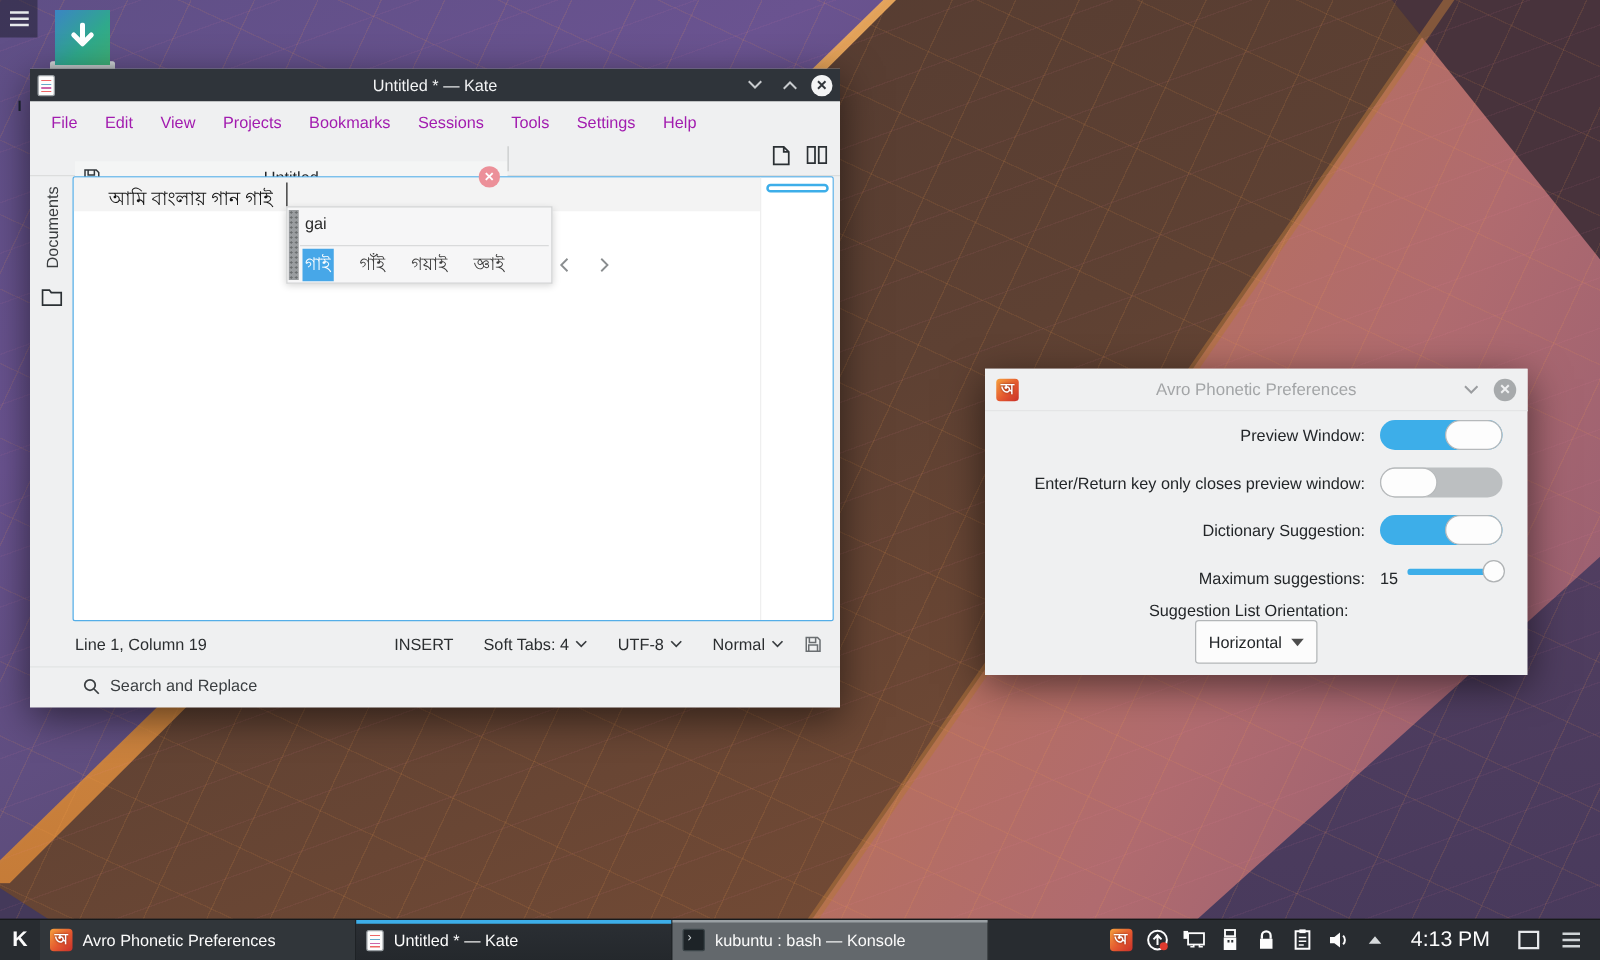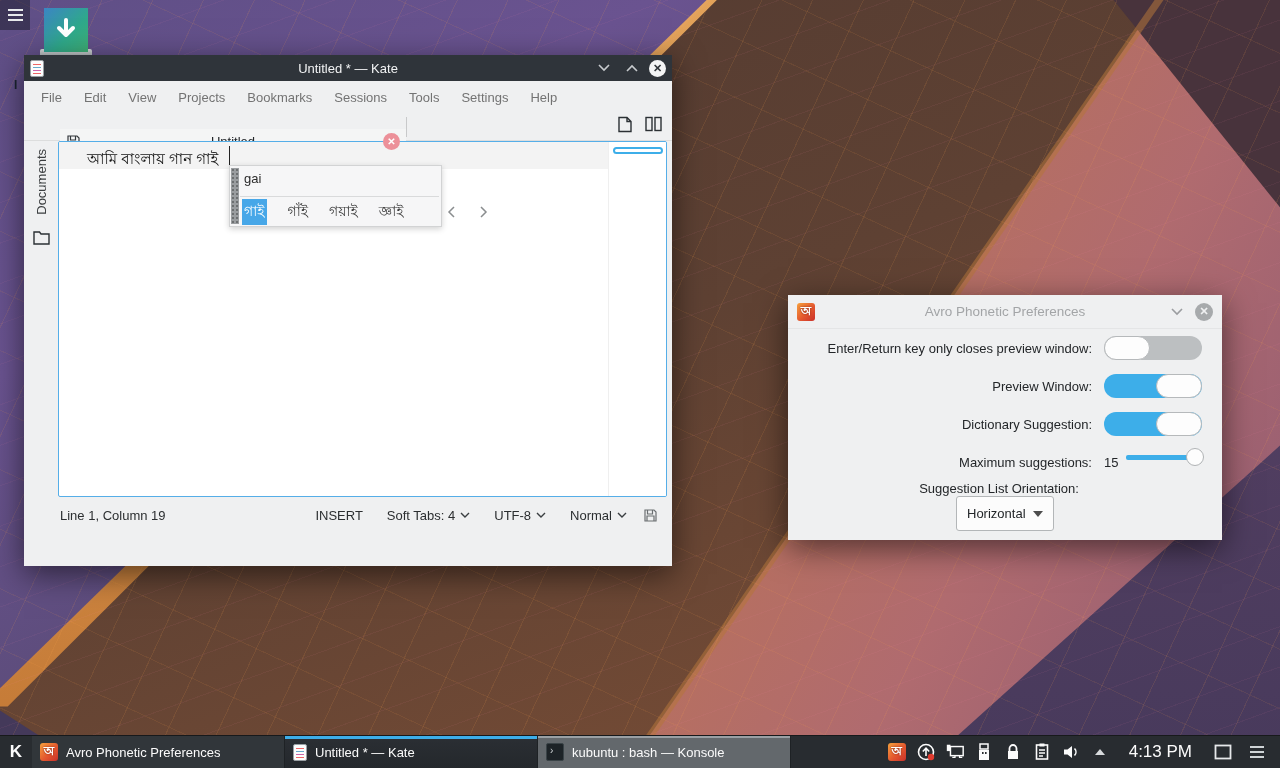--- a/index.html
+++ b/index.html
@@ -46,21 +46,21 @@
   #kate-titlebar { height:26px; background:#2f343a; display:flex; align-items:center; padding:0 6px; }
   #kate-title { position:absolute; left:0; right:0; text-align:center; color:#f2f3f4; font-size:13px; pointer-events:none; }
   #kate-titlebar .controls { margin-left:auto; display:flex; align-items:center; gap:6px; z-index:1; }
   .doc-icon { width:14px; height:17px; background:#fdfdfd; border:1px solid #9aa0a4; border-radius:2px;
      position:relative; overflow:hidden; }
   .doc-icon::before { content:""; position:absolute; left:2px; right:2px; top:3px; height:10px;
      background:repeating-linear-gradient(#e66 0 1px,transparent 1px 3px, #6ac 3px 4px, transparent 4px 6px, #c6a 6px 7px, transparent 7px 9px); }
   .circle-close { width:17px; height:17px; border-radius:50%; background:#f3f4f5; color:#30353a;
      display:flex; align-items:center; justify-content:center; font-size:11px; font-weight:bold; }
   #kate-menubar { height:32px; display:flex; align-items:center; padding-left:6px; }
-  #kate-menubar span { font-size:13px; color:#737373; padding:0 11px; }
+  #kate-menubar span { font-size:13px; color:#a21caf; padding:0 11px; }
   #kate-tabbar { height:28px; display:flex; align-items:flex-end; position:relative; border-bottom:1px solid #dcdddd; }
   #kate-tab { position:absolute; left:36px; top:16px; width:346px; height:28px; display:flex; align-items:center;
      border-bottom:3px solid #3daee9; background:#f4f5f5; }
   #kate-tab .save { margin-left:6px; }
   #kate-tab .tab-label { position:absolute; left:0; right:0; text-align:center; font-size:13px; color:#232629; pointer-events:none; }
   #kate-tab .tab-close { margin-left:auto; margin-right:6px; width:17px; height:17px; border-radius:50%;
      background:#ec9099; color:#fff; font-size:10px; font-weight:bold; display:flex; align-items:center; justify-content:center; z-index:1; }
   #tab-divider { position:absolute; left:382px; top:4px; height:20px; width:1px; background:#c8c9ca; }
   #tabbar-actions { position:absolute; right:10px; top:3px; display:flex; gap:12px; }
   #kate-main { display:flex; height:356px; }
@@ -296,48 +296,57 @@
           </svg>
       </span>
       <span>
         <svg width="15" height="15" viewBox="0 0 15 15">
             <path d="M2 2 h9 l2 2 v9 H2z M4.5 2 v4 h5 v-4 M4 13 v-5 h7 v5" stroke="#6a6e71" stroke-width="1.2" fill="none"></path>
           </svg>
       </span>
     </span>
   </div>
 
+  <div id="search-row">
+    <span>
+      <svg width="14" height="14" viewBox="0 0 14 14">
+          <circle cx="6" cy="6" r="4.2" stroke="#3a3e41" stroke-width="1.4" fill="none"></circle>
+          <path d="M9.2 9.2 L13 13" stroke="#3a3e41" stroke-width="1.4"></path>
+        </svg>
+    </span>
+    <span>Search and Replace</span>
+  </div>
 </div>
 
 <div id="avro-dialog" class="window">
   <div id="avro-titlebar">
     <span class="avro-icon">অ</span>
     <span id="avro-title">Avro Phonetic Preferences</span>
     <span class="controls">
       <span class="tbtn">
         <svg width="12" height="8" viewBox="0 0 12 8">
             <path d="M1 1 l5 5 5-5" stroke="#9b9da0" stroke-width="1.6" fill="none"></path>
           </svg>
       </span>
       <span class="circle-close-gray">✕</span>
     </span>
   </div>
 
   <div class="dlg-row">
+    <label>Preview Window:</label>
+    <span class="ctrl-slot">
+      <span class="toggle on">
+          <span class="knob"></span>
+        </span>
+    </span>
+  </div>
+  <div class="dlg-row">
     <label>Enter/Return key only closes preview window:</label>
     <span class="ctrl-slot">
       <span class="toggle off">
-          <span class="knob"></span>
-        </span>
-    </span>
-  </div>
-  <div class="dlg-row">
-    <label>Preview Window:</label>
-    <span class="ctrl-slot">
-      <span class="toggle on">
           <span class="knob"></span>
         </span>
     </span>
   </div>
   <div class="dlg-row">
     <label>Dictionary Suggestion:</label>
     <span class="ctrl-slot">
       <span class="toggle on">
           <span class="knob"></span>
         </span>

